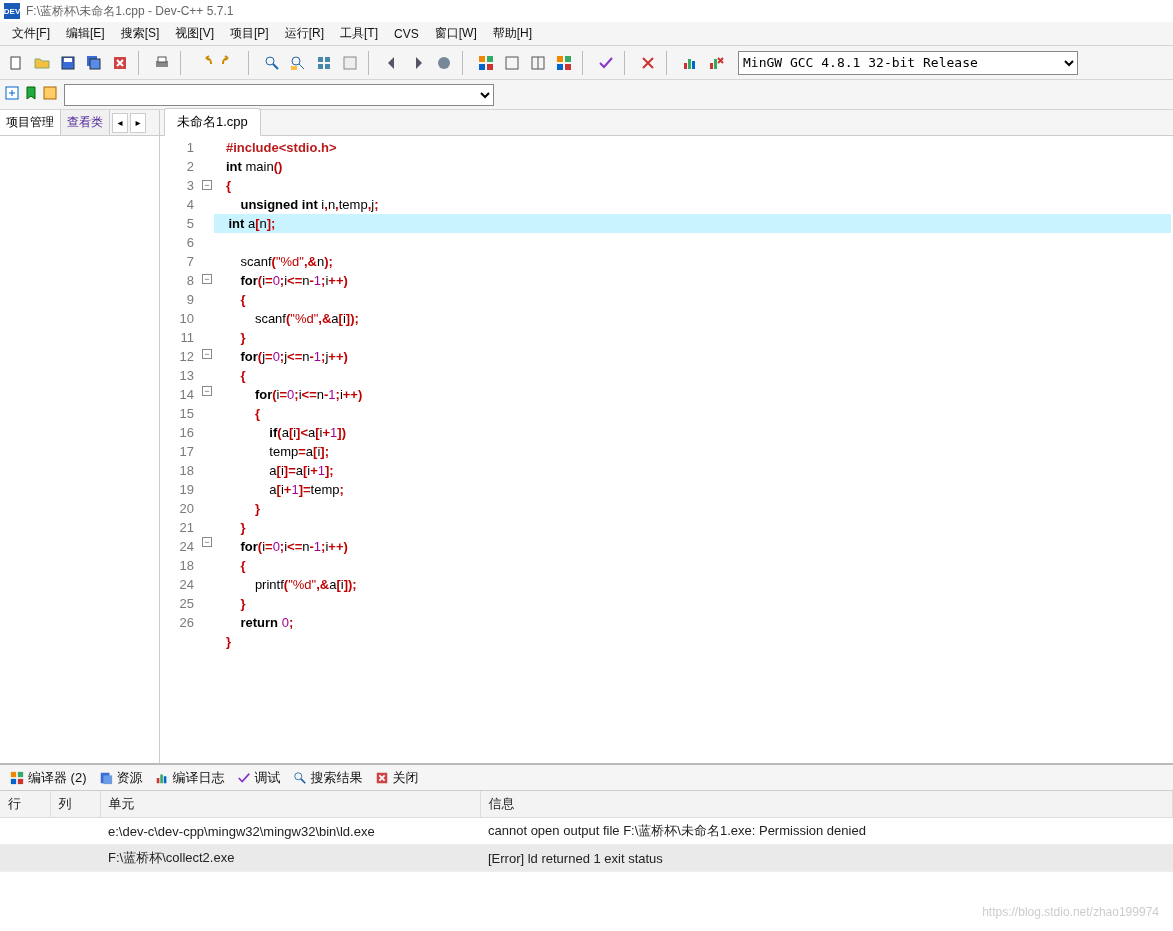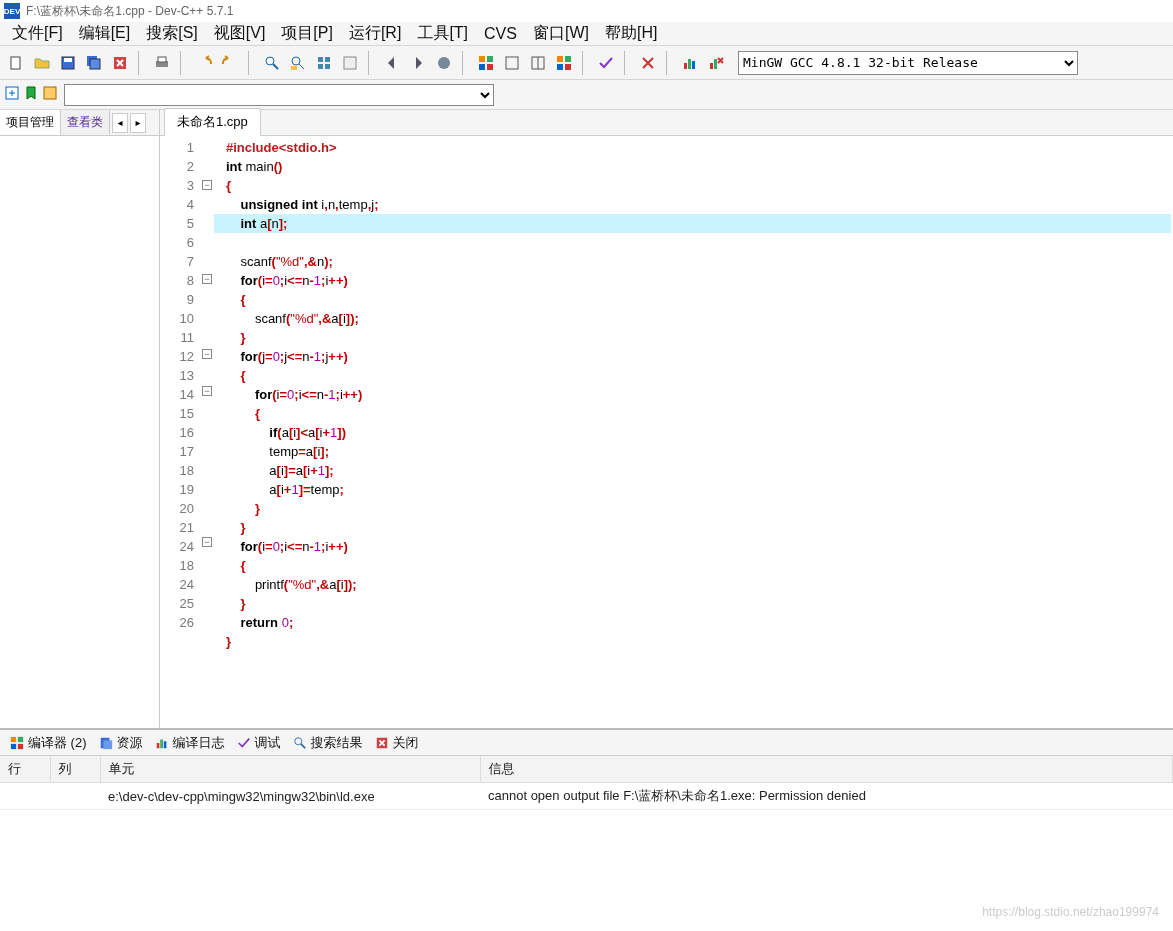--- a/index.html
+++ b/index.html
@@ -1,21 +1,21 @@
 <!DOCTYPE html>
 <html><head>
 <meta charset="utf-8">
 <style>
 * { margin: 0; padding: 0; box-sizing: border-box; font-family: "Microsoft YaHei", "Segoe UI", sans-serif; font-size: 13px; }
 body { background: #f0f0f0; width: 1173px; height: 931px; overflow: hidden; display: flex; flex-direction: column; }
 .titlebar { display: flex; align-items: center; background: #fff; height: 22px; padding: 2px 4px; gap: 6px; }
 .titlebar .icon-box { width: 16px; height: 16px; background: #1a5bb8; display:inline-flex; align-items:center; justify-content:center; color:#fff; font-size:8px; font-weight:bold;}
 .titlebar .title { color: #666; font-size: 12px; }
 .menubar { display: flex; background: #f5f5f5; height: 24px; align-items: center; padding: 0 6px; gap: 4px; border-bottom: 1px solid #d5d5d5;}
-.menubar .item { padding: 2px 6px; font-size: 16px; color: #111; cursor: default; }
+.menubar .item { padding: 2px 6px; font-size: 12px; color: #111; cursor: default; }
 .toolbar { display: flex; background: #f5f5f5ee; height: 34px; align-items: center; padding: 2px 4px; gap: 2px; border-bottom: 1px solid #d5d5d5;}
 .toolbar .sep { width: 6px; height: 24px; border-left: 1px solid #bbb; margin: 0 4px;}
 .toolbar .btn { width: 24px; height: 24px; display:flex; align-items:center; justify-content:center; }
 .toolbar svg { width: 16px; height: 16px; }
 .compiler-select { flex: 0 0 340px; margin-left: 8px; }
 .compiler-select select { width: 100%; height: 24px; font-family: "Consolas", monospace; font-size: 13px; border: 1px solid #888; background:#fff;}
 .toolbar2 { display: flex; background: #f5f5f5; height: 30px; align-items: center; padding: 2px 4px; gap: 3px; border-bottom: 1px solid #d5d5d5;}
 .toolbar2 select { height: 22px; border: 1px solid #888; font-family: "Consolas", monospace; font-size: 13px; padding: 0 6px; background:#fff;}
 .toolbar2 .wide1 { flex: 0 0 430px; }
 .toolbar2 .wide2 { flex: 0 0 430px; }
@@ -31,22 +31,22 @@
 .code-area { flex:1; display:flex; overflow:auto; font-family: Consolas, "Courier New", monospace; font-size: 15px; line-height: 19px; background:#fff;}
 .gutter { width: 40px; text-align: right; color: #7a7a7a; padding: 2px 6px 2px 0; user-select:none; background:#fff;}
 .fold-col { width: 14px; padding-top:2px; color:#666; user-select:none;}
 .fold-col .fm { width:10px; height:10px; border:1px solid #888; margin:4px auto; font-size:9px; line-height:8px; text-align:center; background:#fff;}
 .code { flex:1; padding: 2px 2px 2px 12px; white-space: pre; }
 .kw { color: #000; font-weight: bold; }
 .pp { color: #b91c1c; font-weight: bold;}
 .str { color: #c00000; }
 .br { color: #c00000; font-weight:bold;}
 .num { color: #a000a0; }
-.hl-line { background: #c9f3ff; display: block; margin-left:-12px; padding-left:12px;}
-.bottom-panel { height: 203px; border-top: 2px solid #bbb; display:flex; flex-direction:column; background:#f8f8f8;}
+.hl-line { background: #c9f3ff; display: block; margin-left:-12px; }
+.bottom-panel { height: 168px; border-top: 2px solid #bbb; display:flex; flex-direction:column; background:#f8f8f8;}
 .bottom-tabs { display:flex; height:26px; align-items:center; padding:2px 6px; gap:4px; border-bottom:1px solid #ccc; background:#f5f5f5;}
 .bottom-tabs .btab { display:flex; align-items:center; gap:4px; padding:2px 4px; font-size:13px; color:#111;}
 .bottom-tabs svg { width:14px; height:14px;}
 .msg-table { flex:1; overflow:auto; background:#fff; font-size:13px;}
 .msg-table table { width:100%; border-collapse: collapse; }
 .msg-table th { text-align:left; font-weight:normal; padding:4px 8px; border-bottom:1px solid #ddd; background:#f3f3f3; border-right:1px solid #ddd; color:#222;}
 .msg-table td { padding:4px 8px; border-bottom:1px solid #eee; color:#222;}
 .msg-table tr.sel td { background:#eaeaea;}
 .watermark { position:absolute; right:14px; bottom:12px; color:#ccc; font-size:12px; pointer-events:none;}
 </style>
@@ -396,18 +396,24 @@
         <th>信息</th>
       </tr>
         </thead>
       <tbody id="msgbody">
           <tr>
             <td></td>
             <td></td>
             <td>e:\dev-c\dev-cpp\mingw32\mingw32\bin\ld.exe</td>
             <td>cannot open output file F:\蓝桥杯\未命名1.exe: Permission denied</td>
           </tr>
+          <tr class="sel">
+            <td></td>
+            <td></td>
+            <td>F:\蓝桥杯\collect2.exe</td>
+            <td>[Error] ld returned 1 exit status</td>
+          </tr>
         </tbody>
     </table>
   </div>
 </div>
 
 <div class="watermark">https://blog.stdio.net/zhao199974</div>
 
 </body></html>

